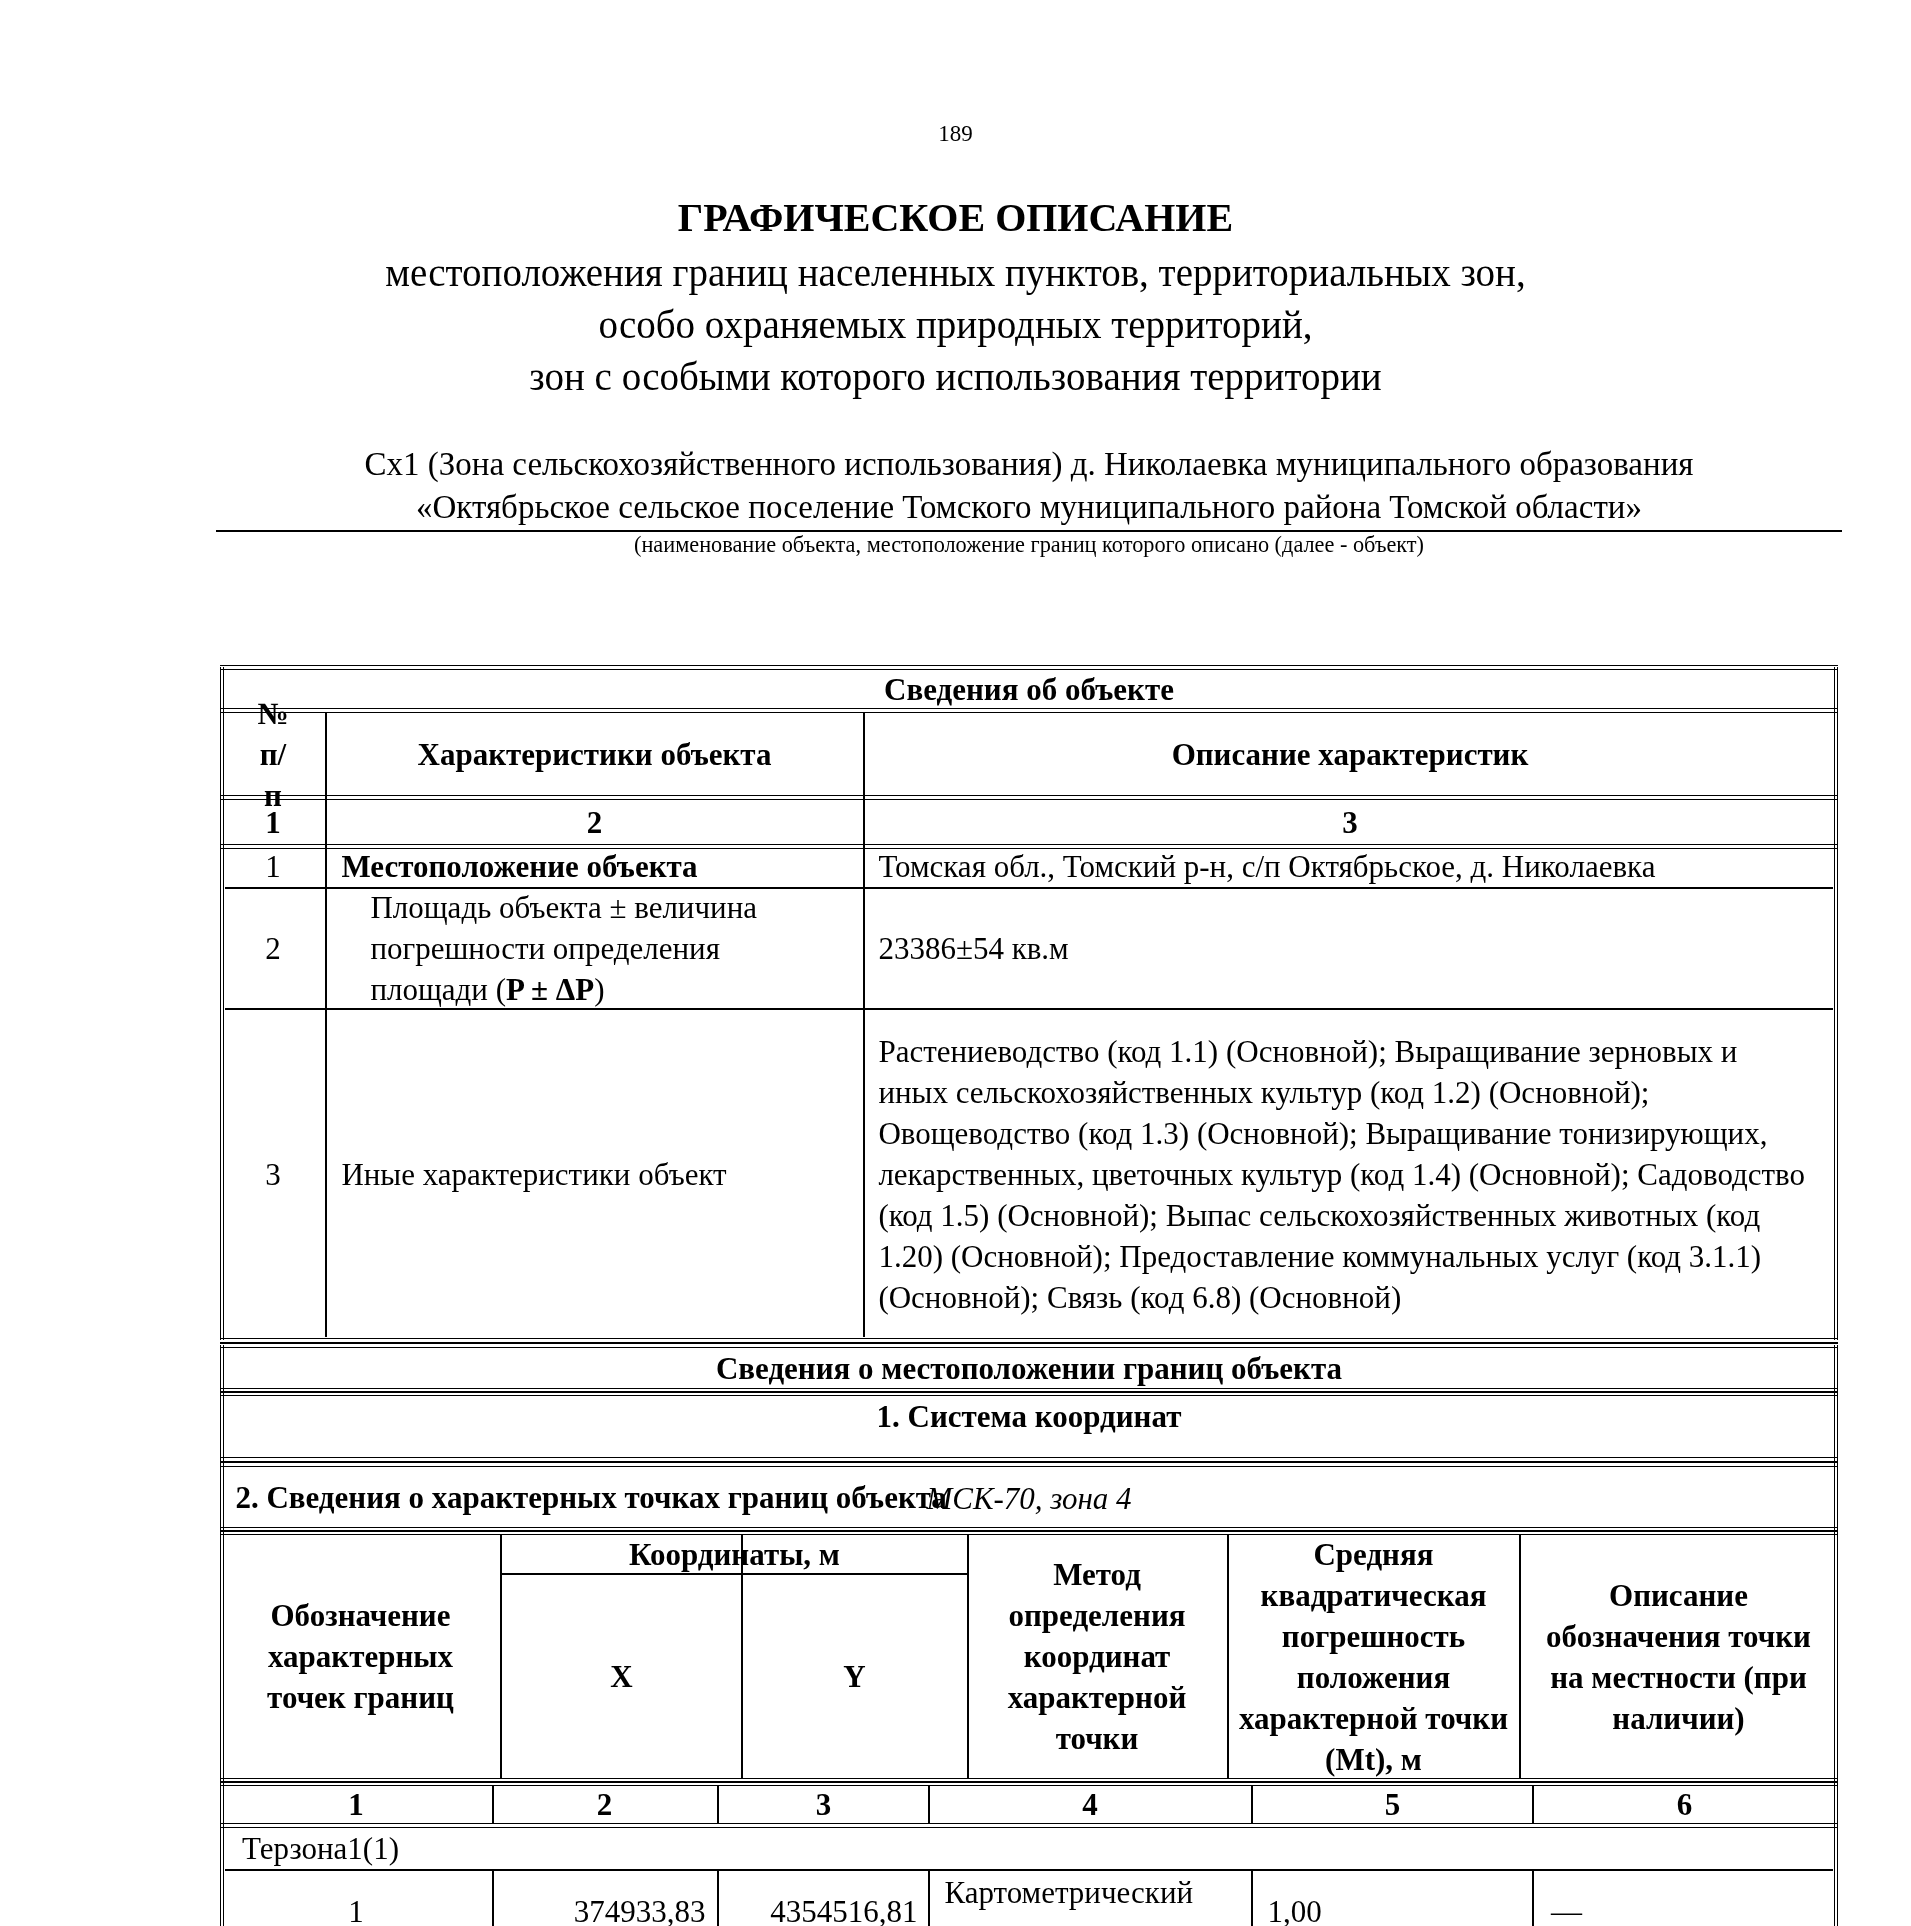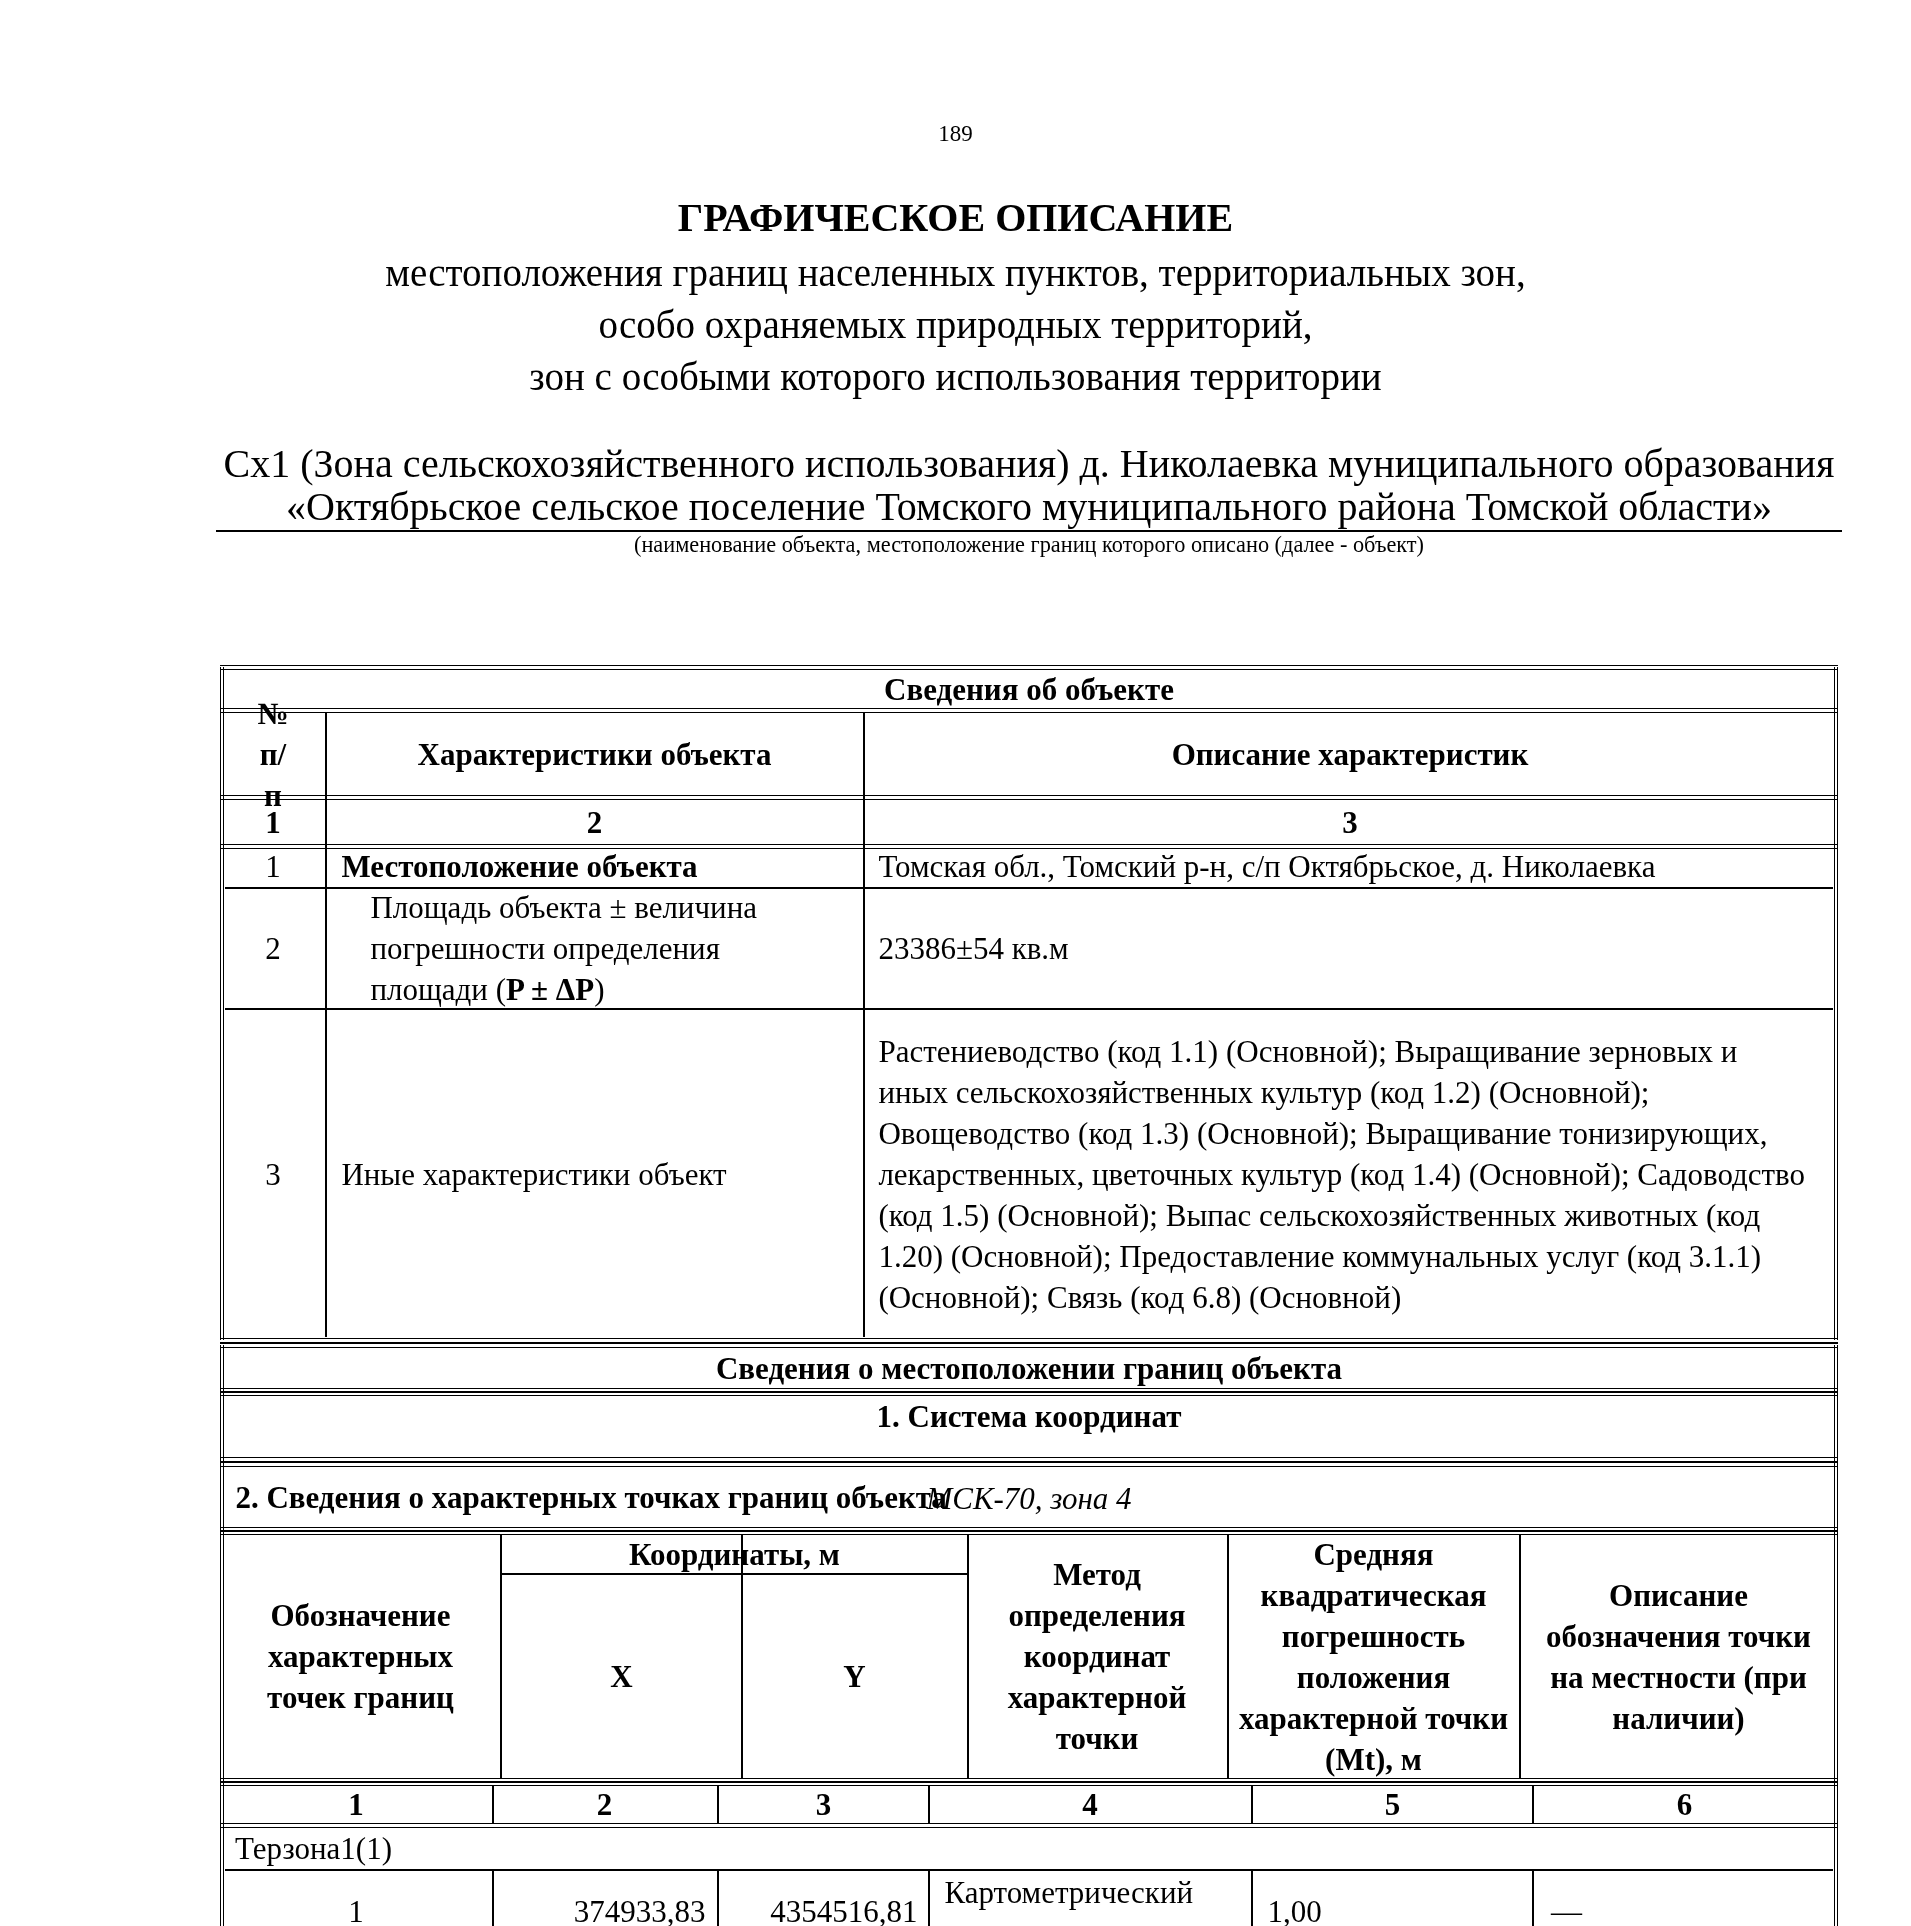--- a/index.html
+++ b/index.html
@@ -3,21 +3,21 @@
 <meta charset="utf-8">
 <style>
   html,body{margin:0;padding:0;background:#fff;}
   body{width:1911px;height:2703px;position:relative;overflow:hidden;
        font-family:"Liberation Serif","DejaVu Serif",serif;color:#000;}
   .abs{position:absolute;}
   .center{text-align:center;}
   .pagenum{left:0;width:1911px;top:114px;font-size:23px;line-height:39px;}
   .title{left:0;width:1911px;top:195px;font-size:40px;font-weight:bold;line-height:46px;}
   .sub{left:0;width:1911px;font-size:39px;line-height:46px;}
-  .obj{left:216px;width:1626px;font-size:40px;line-height:42px;}
+  .obj{left:216px;width:1626px;font-size:33px;line-height:42px;}
   .rule{left:216px;width:1626px;top:530px;height:1.9px;background:#000;}
   .caption{left:216px;width:1626px;top:531px;font-size:22.3px;line-height:27px;}
 
   .box{position:absolute;left:220px;width:1618px;box-sizing:border-box;
        border-left:4.6px double #000;border-right:4.6px double #000;}
   .hline{position:absolute;left:220px;width:1618px;height:4.6px;border-top:1.5px solid #000;border-bottom:1.5px solid #000;box-sizing:border-box;}
   .thin{position:absolute;background:#000;}
   .cell{position:absolute;box-sizing:border-box;display:flex;align-items:center;
         font-size:31px;line-height:41px;padding:0 15.4px;}
   .cell.c{justify-content:center;text-align:center;}
@@ -108,21 +108,21 @@
 <div class="thin" style="left:717px;top:1786px;width:1.5px;height:37px"></div>
 <div class="thin" style="left:928px;top:1786px;width:1.5px;height:37px"></div>
 <div class="thin" style="left:1251px;top:1786px;width:1.5px;height:37px"></div>
 <div class="thin" style="left:1532px;top:1786px;width:1.5px;height:37px"></div>
 <div class="cell c b" style="left:220px;top:1786px;width:272px;height:37px;">1</div>
 <div class="cell c b" style="left:492px;top:1786px;width:225px;height:37px;">2</div>
 <div class="cell c b" style="left:718px;top:1786px;width:211px;height:37px;">3</div>
 <div class="cell c b" style="left:929px;top:1786px;width:322px;height:37px;">4</div>
 <div class="cell c b" style="left:1252px;top:1786px;width:281px;height:37px;">5</div>
 <div class="cell c b" style="left:1532px;top:1786px;width:305px;height:37px;">6</div>
-<div class="cell l" style="left:220px;top:1828px;width:1618px;height:41px;padding-left:15px;">Терзона1(1)</div>
+<div class="cell l" style="left:220px;top:1828px;width:1618px;height:41px;padding-left:22px;">Терзона1(1)</div>
 <div class="thin" style="left:225px;top:1869px;width:1608px;height:1.5px"></div>
 <div class="thin" style="left:492px;top:1870px;width:1.5px;height:82px"></div>
 <div class="thin" style="left:717px;top:1870px;width:1.5px;height:82px"></div>
 <div class="thin" style="left:928px;top:1870px;width:1.5px;height:82px"></div>
 <div class="thin" style="left:1251px;top:1870px;width:1.5px;height:82px"></div>
 <div class="thin" style="left:1532px;top:1870px;width:1.5px;height:82px"></div>
 <div class="cell c" style="left:220px;top:1870px;width:272px;height:83px;">1</div>
 <div class="cell r" style="left:492px;top:1870px;width:225px;height:83px;padding-right:11.6px;">374933,83</div>
 <div class="cell r" style="left:718px;top:1870px;width:211px;height:83px;padding-right:11.6px;">4354516,81</div>
 <div class="cell l" style="left:929px;top:1870px;width:322px;height:83px;padding:0 7.7px 0 15.4px;line-height:39px;">Картометрический метод</div>

